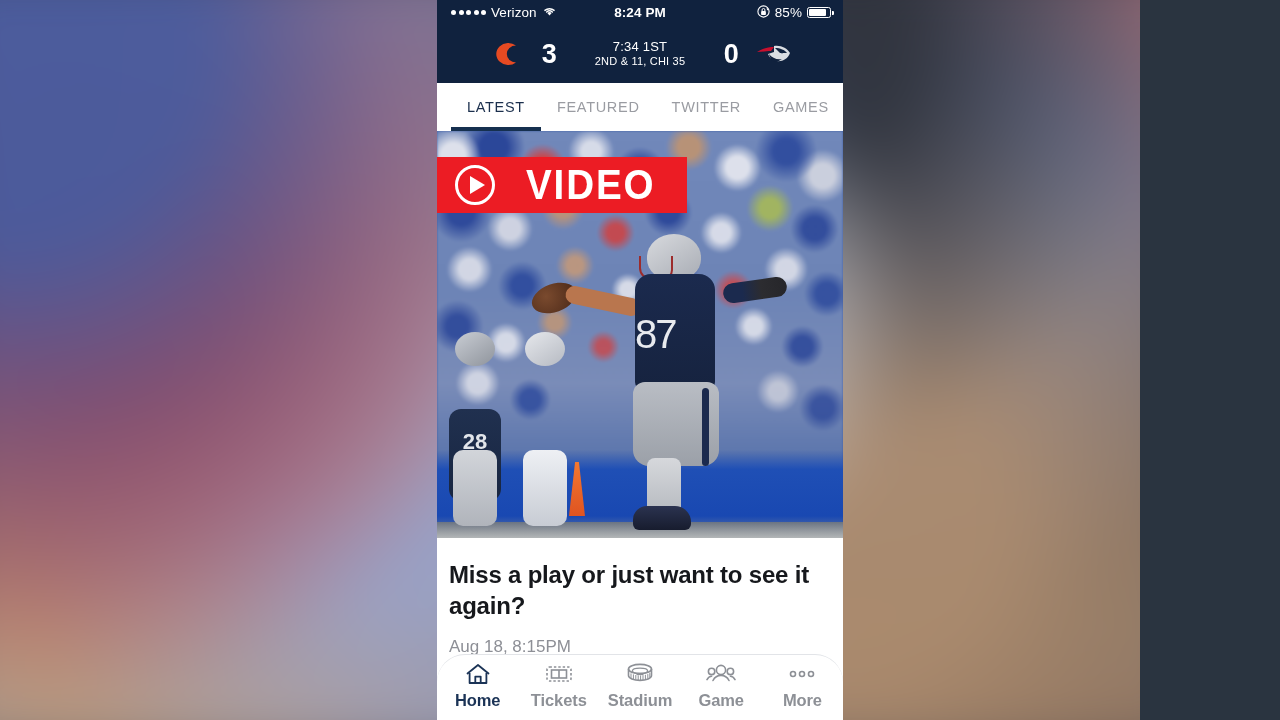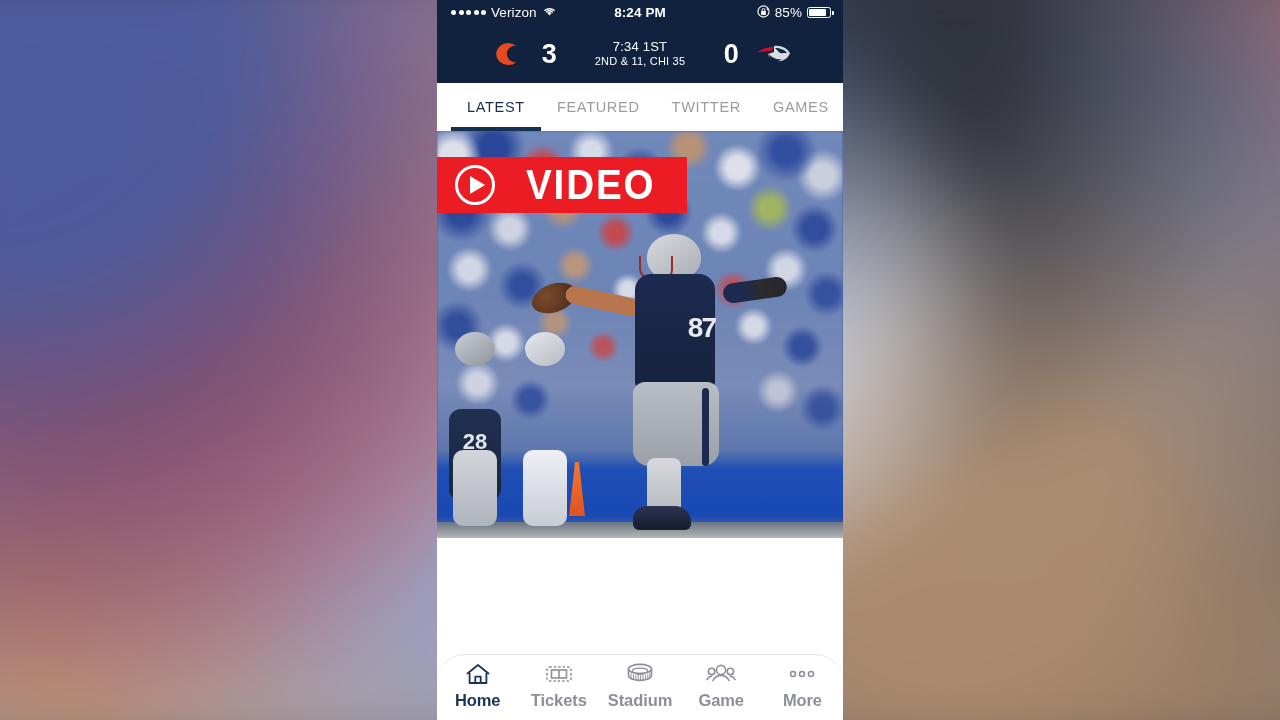--- a/index.html
+++ b/index.html
@@ -7,21 +7,21 @@
     padding: 0;
     width: 1280px;
     height: 720px;
     overflow: hidden;
     font-family: "Liberation Sans", sans-serif;
     background: #2a3440;
   }
 
   #stage {
     position: relative;
-    width: 1280px;
+    width: 1140px;
     height: 720px;
     overflow: hidden;
   }
 
   
   .backdrop {
     position: absolute;
     inset: 0;
     background-color: #8a8188;
     background-image:
@@ -272,24 +272,24 @@
     border-radius: 0 0 10px 12px;
   }
   .pl-jersey {
     position: absolute; left: 26px; top: 40px;
     width: 80px; height: 116px;
     background: linear-gradient(180deg, #1b2a4e, #16233f);
     border-radius: 16px 16px 8px 8px;
   }
   .pl-num {
     position: absolute; left: 0; right: 0; top: 38px;
-    text-align: right;
+    text-align: left;
     color: #e8eaee;
-    font-size: 28px;
-    font-weight: bold;
+    font-size: 40px;
+    font-weight: normal;
     letter-spacing: -2px;
     font-family: "Liberation Sans", sans-serif;
   }
   .pl-arm-l {
     position: absolute; left: -44px; top: 58px;
     width: 76px; height: 18px;
     background: #b9764e;
     border-radius: 10px;
     transform: rotate(12deg);
   }
@@ -580,20 +580,24 @@
       </div>
 
       <div class="video-badge">
         <span class="play-circle">
           <span class="play-tri"></span>
         </span>
         <span class="video-word">VIDEO</span>
       </div>
     </div>
 
+    <div class="article">
+      <h1 class="headline">Miss a play or just want to see it again?</h1>
+      <div class="timestamp">Aug 18, 8:15PM</div>
+    </div>
 
     <div class="bottomnav">
 
       <div class="navitem active">
         <span class="navicon">
           <svg width="26" height="24" viewBox="0 0 26 24">
             <path d="M2.5 11.5 L13 3 L23.5 11.5" fill="none" stroke="#1b3356" stroke-width="1.8" stroke-linejoin="round" stroke-linecap="round"></path>
             <path d="M4.6 11 V21 H21.4 V11" fill="none" stroke="#1b3356" stroke-width="1.8" stroke-linejoin="round"></path>
             <path d="M10.3 21 V14.6 H15.7 V21" fill="none" stroke="#1b3356" stroke-width="1.8" stroke-linejoin="round"></path>
           </svg>

